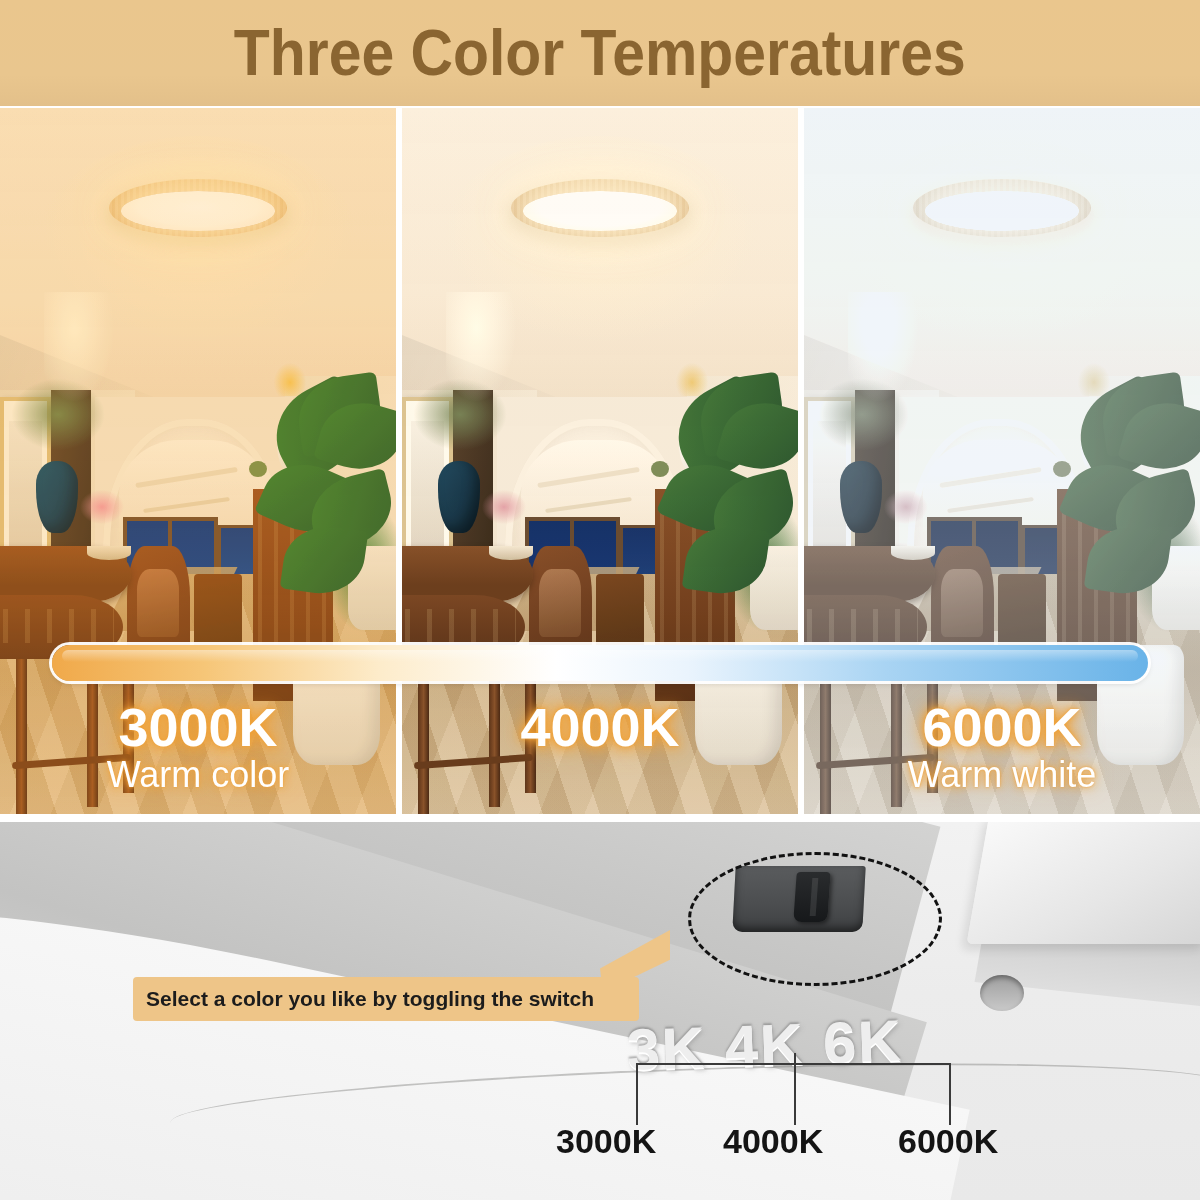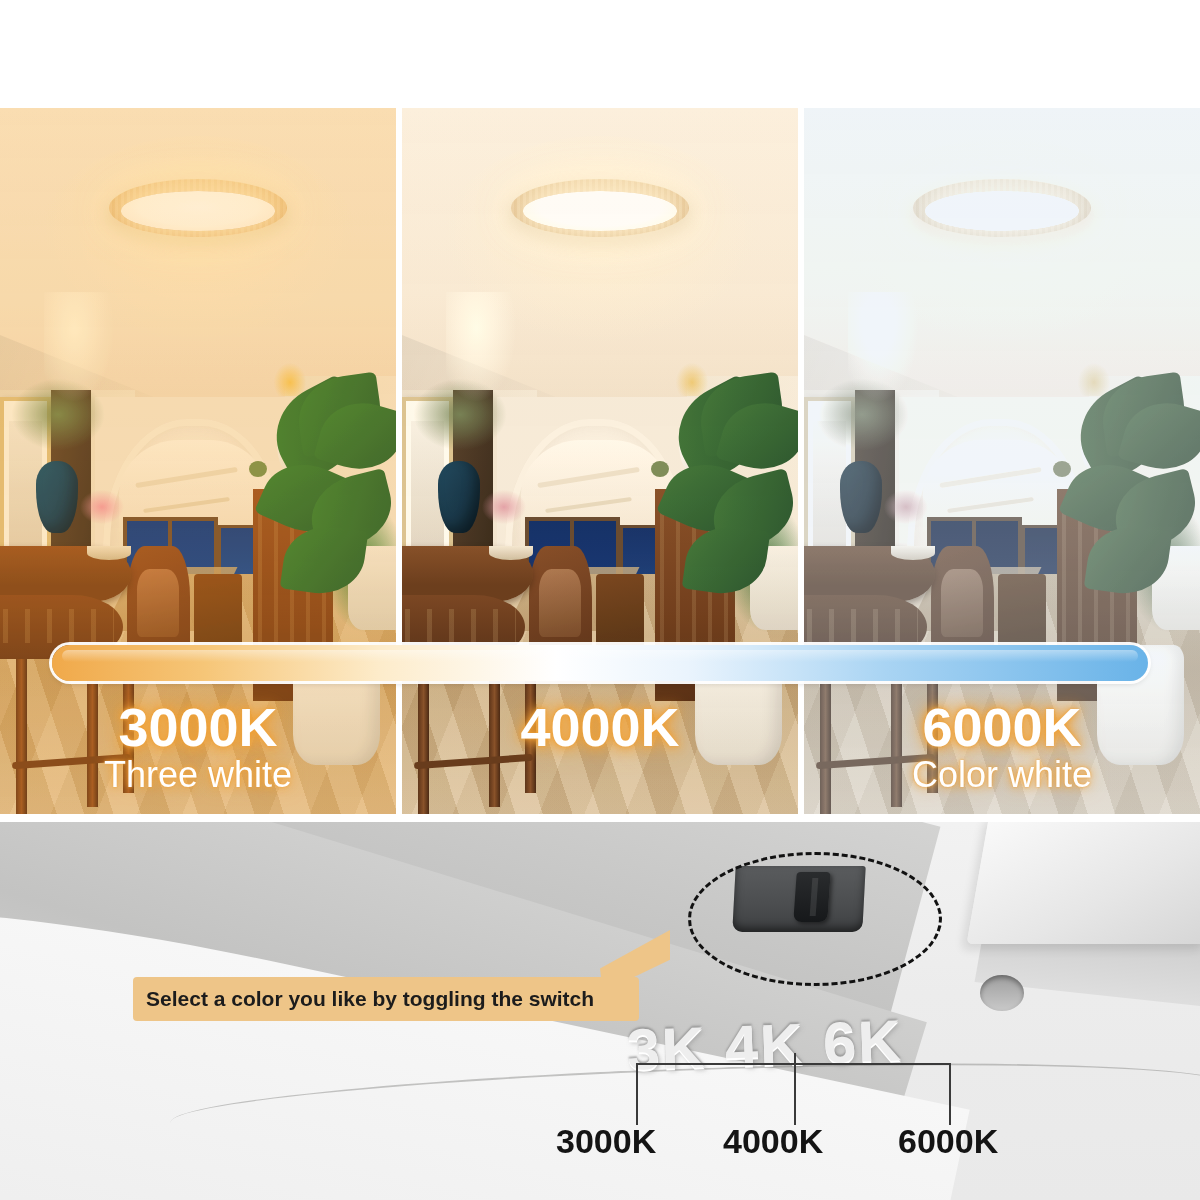--- a/index.html
+++ b/index.html
@@ -242,20 +242,23 @@
   .klabel{position:absolute;top:1122px;font-weight:bold;font-size:34px;color:#141414;white-space:nowrap;}
   .kl1{left:556px;}
   .kl2{left:723px;}
   .kl3{left:898px;}
 </style>
 </head>
 <body>
 
 <div id="page">
 
+  <div class="header">
+    <div class="header-title">Three Color Temperatures</div>
+  </div>
 
   <div class="panels">
 
     <div class="panel">
       <div class="sc">
         <div class="ceiling"></div>
         <div class="ceil-edge"></div>
         <div class="lamp-glow"></div>
         <div class="lamp">
           <div class="lamp-rim"></div>
@@ -419,28 +422,28 @@
       <div class="g-cold2"></div>
     </div>
   </div>
 
   <div class="ctbar">
     <div class="ctbar-gloss"></div>
   </div>
 
   <div class="caption" style="top:700px;left:0px;width:396px;">
     <div class="cap-k">3000K</div>
-    <div class="cap-n">Three white</div>
+    <div class="cap-n">Warm color</div>
   </div>
   <div class="caption" style="top:700px;left:402px;width:396px;">
     <div class="cap-k">4000K</div>
   </div>
   <div class="caption" style="top:700px;left:804px;width:396px;">
     <div class="cap-k">6000K</div>
-    <div class="cap-n">Color white</div>
+    <div class="cap-n">Warm white</div>
   </div>
 
   <div class="bottom">
     <div class="b-band1"></div>
     <div class="b-band2"></div>
     <div class="b-white-sweep"></div>
     <div class="b-hair"></div>
     <div class="b-rightshelf"></div>
     <div class="b-rightblock"></div>
   </div>

